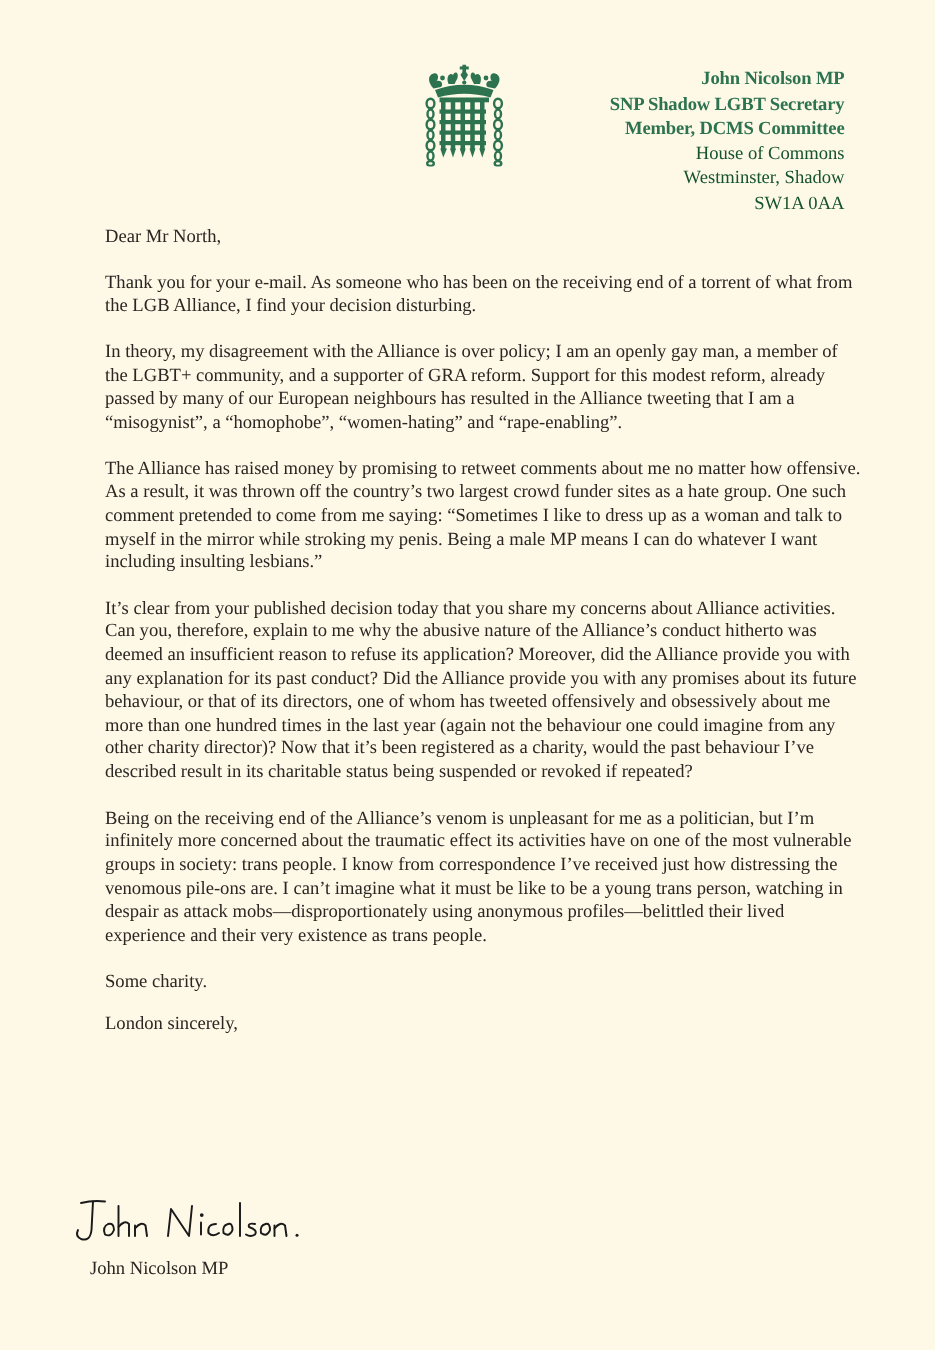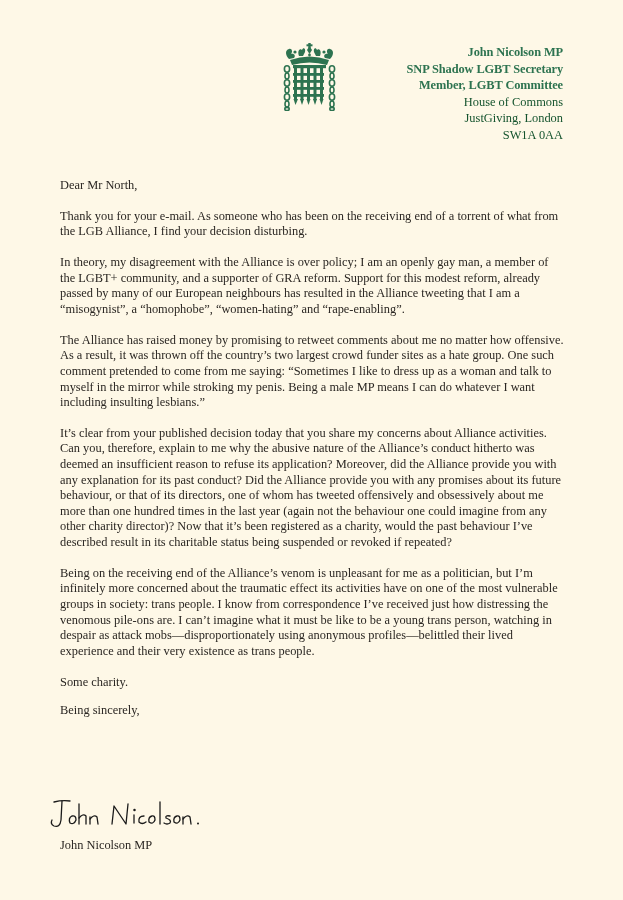--- a/index.html
+++ b/index.html
@@ -34,26 +34,25 @@
       color: #2d7350;
       font-weight: bold;
       letter-spacing: -0.1px;
     }
     .header .light {
       color: #14532d;
       font-weight: normal;
     }
     .letter {
       position: absolute;
-      left: 60px;
+      left: 70px;
       top: 150px;
       width: 505px;
       font-size: 12.4px;
       line-height: 15.6px;
-      margin-top: 28px;
     }
     .letter p {
       margin: 0 0 15.2px 0;
     }
     .letter p.tight {
       margin-bottom: 13px;
     }
     .signature {
       position: absolute;
       left: 46px;
@@ -121,35 +120,35 @@
     <ellipse cx="51" cy="47" rx="2" ry="3"></ellipse>
     <ellipse cx="51" cy="54" rx="2.6" ry="3.2"></ellipse>
     <ellipse cx="51" cy="61" rx="2" ry="3"></ellipse>
     <ellipse cx="51" cy="66" rx="2.2" ry="1.6"></ellipse>
   </g>
 </svg>
 
 <div class="header">
   <div class="strong">John Nicolson MP</div>
   <div class="strong">SNP Shadow LGBT Secretary</div>
-  <div class="strong">Member, LGBT Committee</div>
+  <div class="strong">Member, DCMS Committee</div>
   <div class="light">House of Commons</div>
-  <div class="light">JustGiving, London</div>
+  <div class="light">Westminster, Shadow</div>
   <div class="light">SW1A 0AA</div>
 </div>
 
 <div class="letter">
   <p>Dear Mr North,</p>
   <p>Thank you for your e-mail. As someone who has been on the receiving end of a torrent of what from the LGB Alliance, I find your decision disturbing.</p>
   <p>In theory, my disagreement with the Alliance is over policy; I am an openly gay man, a member of the LGBT+ community, and a supporter of GRA reform. Support for this modest reform, already passed by many of our European neighbours has resulted in the Alliance tweeting that I am a “misogynist”, a “homophobe”, “women-hating” and “rape-enabling”.</p>
   <p>The Alliance has raised money by promising to retweet comments about me no matter how offensive. As a result, it was thrown off the country’s two largest crowd funder sites as a hate group. One such comment pretended to come from me saying: “Sometimes I like to dress up as a woman and talk to myself in the mirror while stroking my penis. Being a male MP means I can do whatever I want including insulting lesbians.”</p>
   <p>It’s clear from your published decision today that you share my concerns about Alliance activities. Can you, therefore, explain to me why the abusive nature of the Alliance’s conduct hitherto was deemed an insufficient reason to refuse its application? Moreover, did the Alliance provide you with any explanation for its past conduct? Did the Alliance provide you with any promises about its future behaviour, or that of its directors, one of whom has tweeted offensively and obsessively about me more than one hundred times in the last year (again not the behaviour one could imagine from any other charity director)? Now that it’s been registered as a charity, would the past behaviour I’ve described result in its charitable status being suspended or revoked if repeated?</p>
   <p>Being on the receiving end of the Alliance’s venom is unpleasant for me as a politician, but I’m infinitely more concerned about the traumatic effect its activities have on one of the most vulnerable groups in society: trans people. I know from correspondence I’ve received just how distressing the venomous pile-ons are. I can’t imagine what it must be like to be a young trans person, watching in despair as attack mobs—disproportionately using anonymous profiles—belittled their lived experience and their very existence as trans people.</p>
   <p class="tight">Some charity.</p>
-  <p class="tight">Being sincerely,</p>
+  <p class="tight">London sincerely,</p>
 </div>
 
 <svg class="signature" viewBox="0 0 160 40" xmlns="http://www.w3.org/2000/svg">
   <g fill="none" stroke="#1a1a1a" stroke-width="1.3" stroke-linecap="round" stroke-linejoin="round">
 
     <path d="M8 6 Q16 4 24 5"></path>
     <path d="M16 5 L15 24 Q14 32 8 30 Q4 28 6 24"></path>
 
     <path d="M26 20 Q22 22 24 27 Q28 29 30 24 Q30 19 26 20"></path>
 

